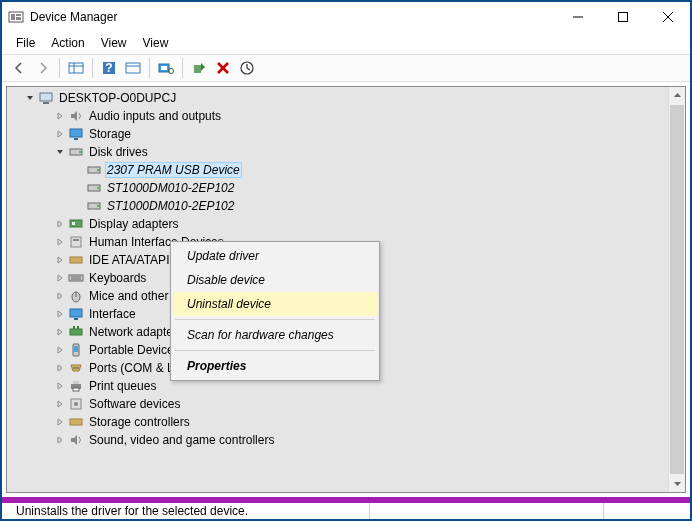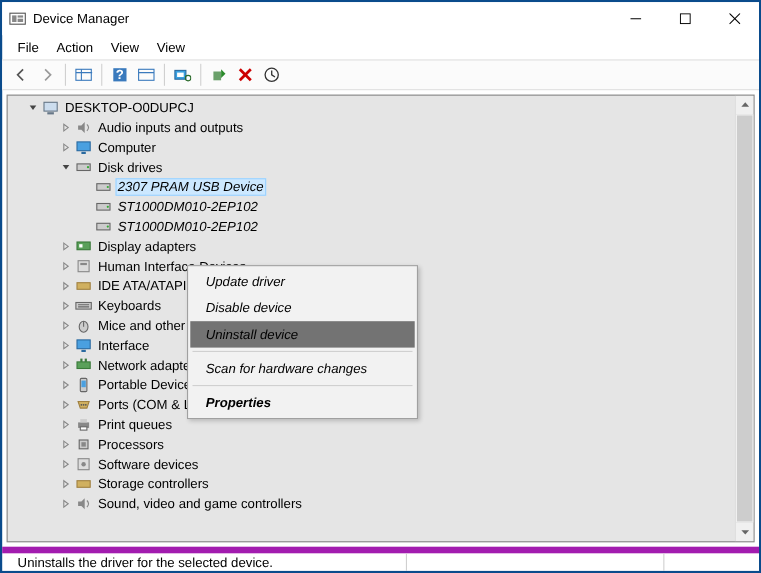--- a/index.html
+++ b/index.html
@@ -27,21 +27,21 @@
 .indent-3 { padding-left: 44px; }
 .indent-4 { padding-left: 62px; font-style: italic; }
 .scrollbar-v { position: absolute; right: 0; top: 0; bottom: 0; width: 17px; background: #f0f0f0; display: flex; flex-direction: column; border-left: 1px solid #ddd; }
 .scrollbar-v .arrow { height: 17px; display: flex; align-items: center; justify-content: center; }
 .scrollbar-v .thumb { flex: 1; margin: 0; background: #cdcdcd; border: 1px solid #f0f0f0; }
 .statusbar { height: 22px; border-top: 6px solid #a21caf; display: flex; align-items: center; padding: 0 6px; font-size: 12px; }
 .statusbar .cell { padding: 0 8px; }
 .statusbar .divider { width: 1px; height: 16px; background: #d0d0d0; margin-left: auto; }
 .context-menu { position: absolute; left: 168px; top: 159px; width: 210px; background: #f2f2f2; border: 1px solid #a0a0a0; box-shadow: 2px 2px 4px rgba(0,0,0,0.2); padding: 2px; }
 .context-menu .cmitem { height: 24px; display: flex; align-items: center; padding: 0 14px; cursor: default; font-style: italic; }
-.context-menu .cmitem.highlight { background: #737373; }
+.context-menu .cmitem.highlight { background: #fef9c3; }
 .context-menu .cmsep { height: 1px; background: #d0d0d0; margin: 3px 2px; }
 .context-menu .cmitem.bold { font-weight: bold; }
 svg { display: block; }
 </style>
 </head>
 <body>
 
 <div class="window">
 
   <div class="titlebar">
@@ -181,21 +181,21 @@
               <svg width="10" height="10">
                 <path d="M3 2 L7 5 L3 8 Z" fill="none" stroke="#888"></path>
               </svg>
             </span>
           <span class="icon">
               <svg width="16" height="16">
                 <rect x="2" y="3" width="12" height="8" fill="#4aa0e0" stroke="#2a6aa0"></rect>
                 <rect x="6" y="12" width="4" height="2" fill="#2a6aa0"></rect>
               </svg>
             </span>
-          <span class="label">Computer</span>
+          <span class="label">Storage</span>
         </div>
 
         <div class="node indent-3">
           <span class="expander">
               <svg width="10" height="10">
                 <path d="M2 3 L8 3 L5 7 Z" fill="#444"></path>
               </svg>
             </span>
           <span class="icon">
               <svg width="16" height="16">
@@ -386,34 +386,20 @@
           <span class="icon">
               <svg width="16" height="16">
                 <rect x="3" y="6" width="10" height="5" fill="#888"></rect>
                 <rect x="5" y="3" width="6" height="3" fill="#ccc"></rect>
                 <rect x="5" y="10" width="6" height="3" fill="#fff" stroke="#666"></rect>
               </svg>
             </span>
           <span class="label">Print queues</span>
         </div>
 
-        <div class="node indent-3">
-          <span class="expander">
-              <svg width="10" height="10">
-                <path d="M3 2 L7 5 L3 8 Z" fill="none" stroke="#888"></path>
-              </svg>
-            </span>
-          <span class="icon">
-              <svg width="16" height="16">
-                <rect x="4" y="4" width="8" height="8" fill="#ccc" stroke="#666"></rect>
-                <rect x="6" y="6" width="4" height="4" fill="#888"></rect>
-              </svg>
-            </span>
-          <span class="label">Processors</span>
-        </div>
 
         <div class="node indent-3">
           <span class="expander">
               <svg width="10" height="10">
                 <path d="M3 2 L7 5 L3 8 Z" fill="none" stroke="#888"></path>
               </svg>
             </span>
           <span class="icon">
               <svg width="16" height="16">
                 <rect x="3" y="3" width="10" height="10" fill="#ddd" stroke="#888"></rect>

